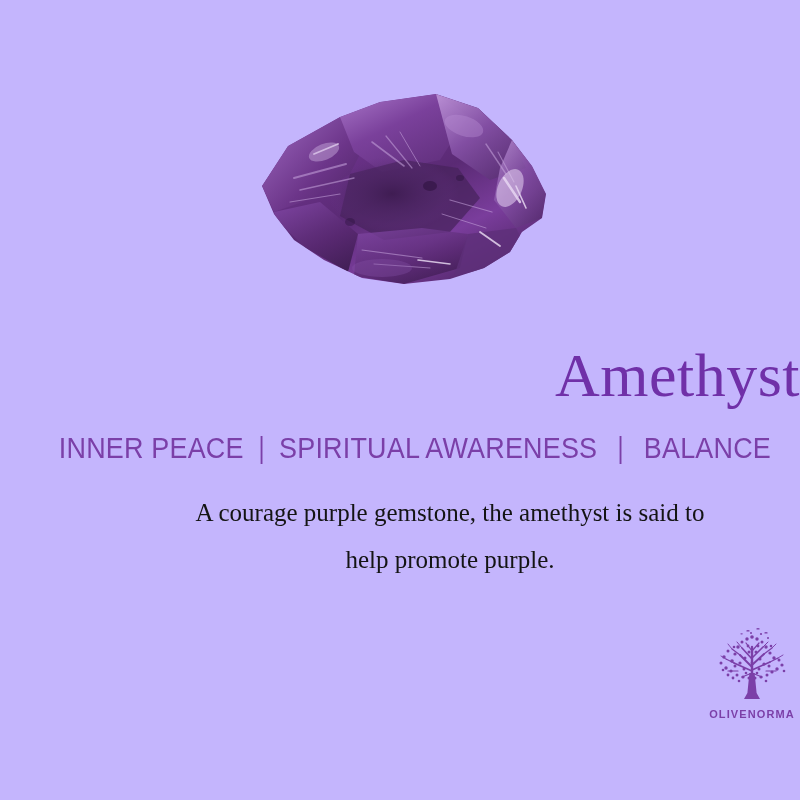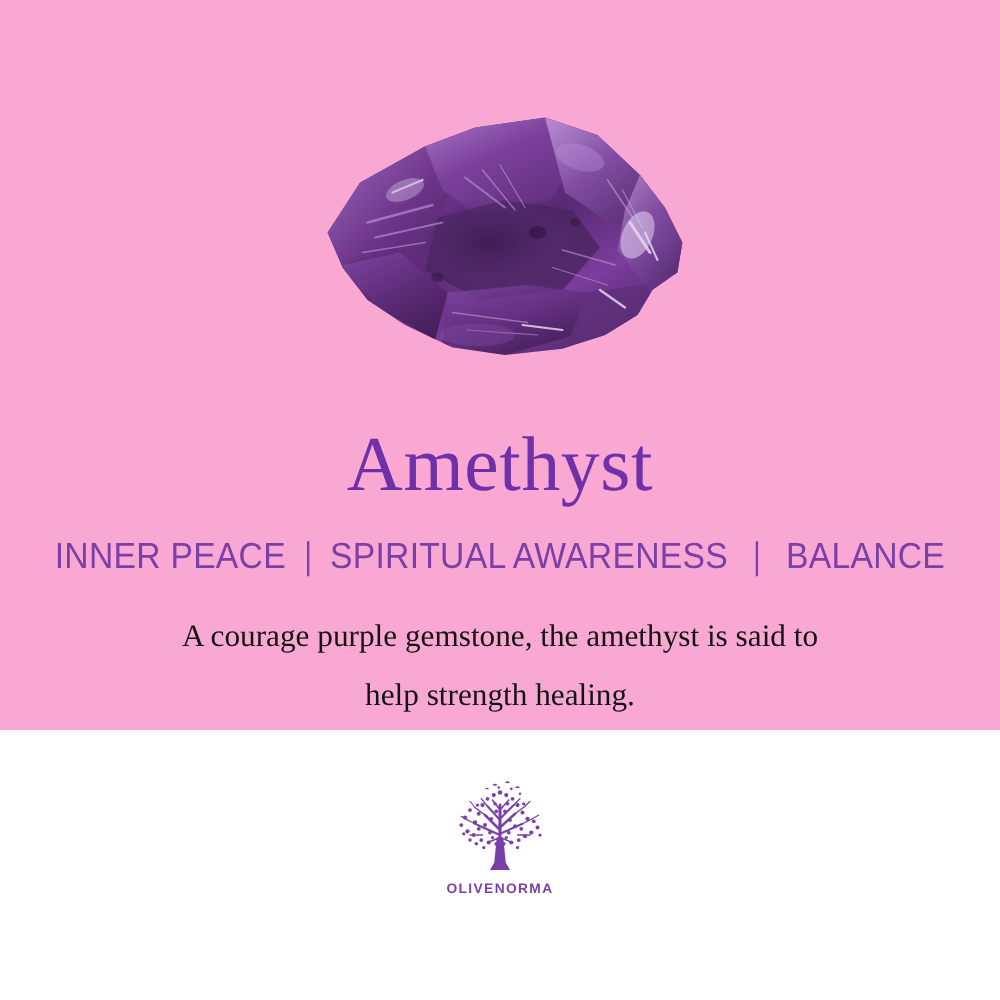--- a/index.html
+++ b/index.html
@@ -9,25 +9,25 @@
   body {
     width: 800px;
     height: 800px;
     background: #ffffff;
     font-family: "Liberation Serif", serif;
     overflow: hidden;
   }
   .page {
     position: relative;
     width: 800px;
-    height: 584px;
-    background: #f9a8d4;
+    height: 800px;
+    background: #c4b5fd;
     display: flex;
     flex-direction: column;
-    align-items: center;
+    align-items: flex-end;
   }
 
   
   .stone-area {
     position: relative;
     width: 800px;
     height: 300px;
     display: flex;
     align-items: flex-start;
     justify-content: center;
@@ -223,21 +223,21 @@
   <div class="subtitle">
     <span class="kw">INNER PEACE</span>
     <span class="sep"></span>
     <span class="kw">SPIRITUAL AWARENESS</span>
     <span class="sep wide"></span>
     <span class="kw">BALANCE</span>
   </div>
 
   <div class="desc">
     <span class="desc-line">A courage purple gemstone, the amethyst is said to</span>
-    <span class="desc-line">help strength healing.</span>
+    <span class="desc-line">help promote purple.</span>
   </div>
 
   <div class="logo">
     <svg class="logo-mark" viewBox="0 0 96 78" xmlns="http://www.w3.org/2000/svg">
       <g fill="#7b3fa8">
 
         <path d="M45.4,46 L50.6,46 L52.6,66 L56,72 L40,72 L43.4,66 Z"></path>
 
         <g stroke="#7b3fa8" fill="none" stroke-linecap="round">
           <path d="M48,48 L48,20" stroke-width="2.4"></path>

